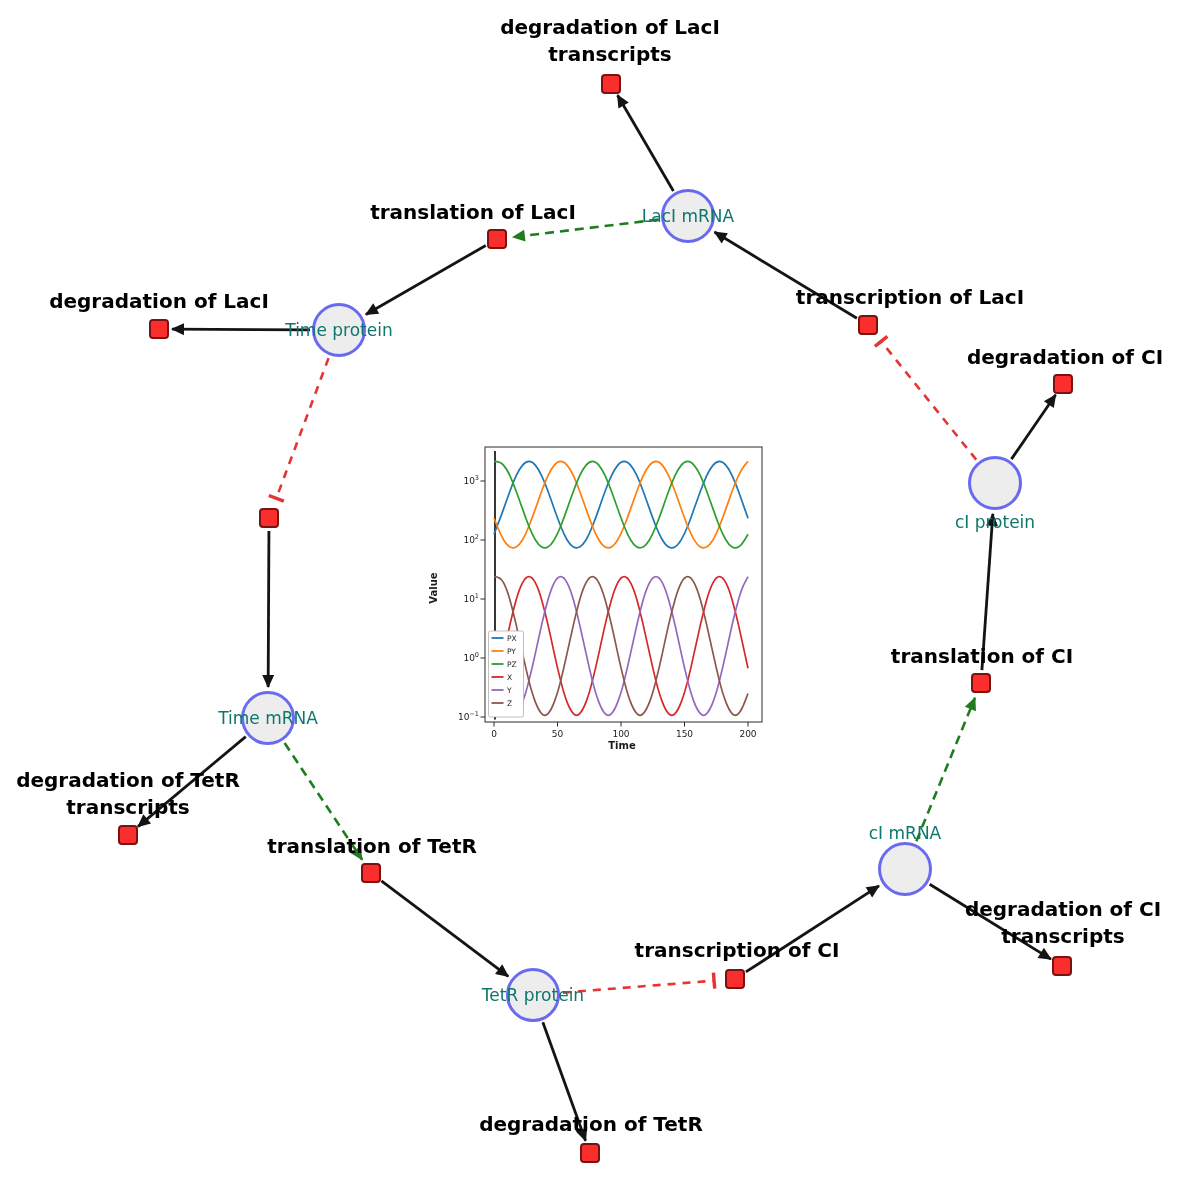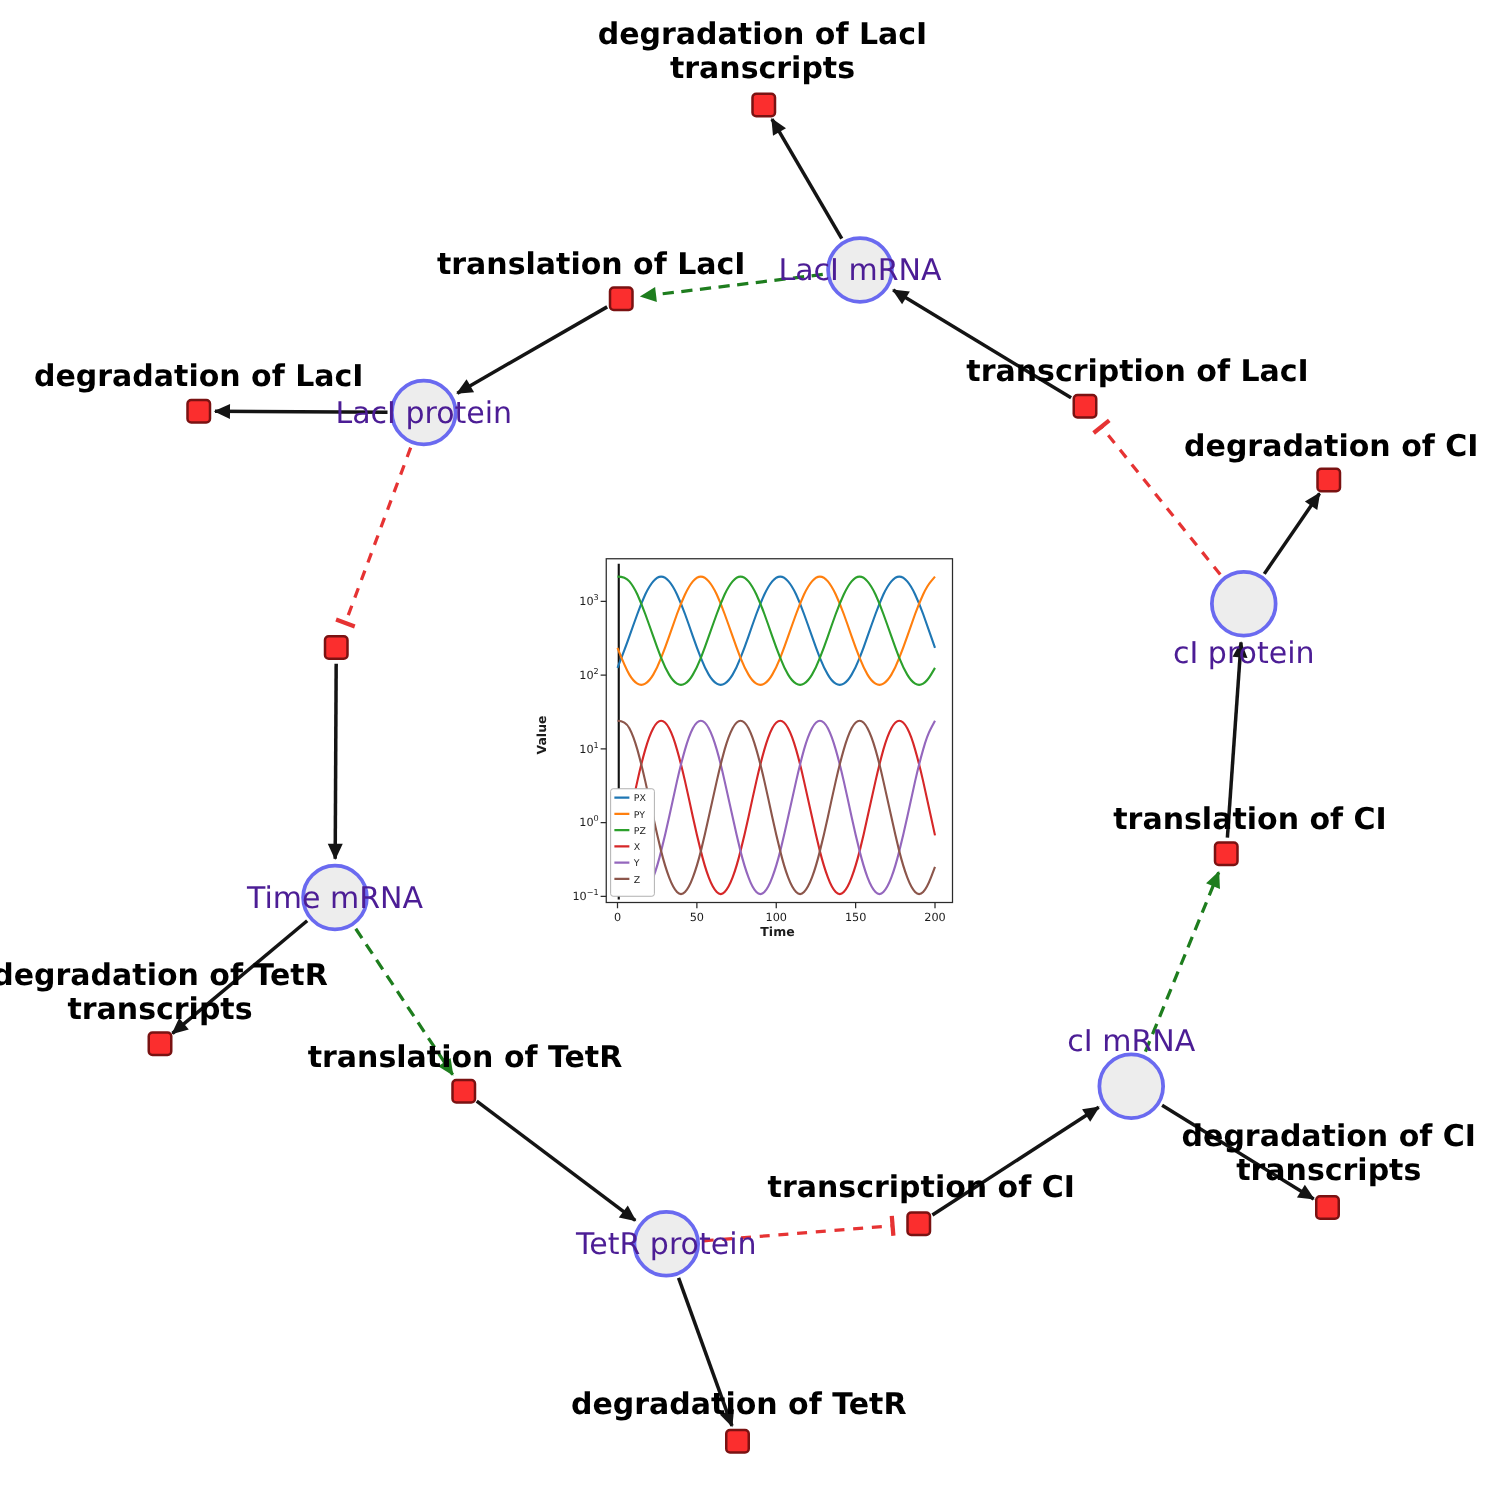--- a/index.html
+++ b/index.html
@@ -2,25 +2,25 @@
 <html><head>
 <meta charset="utf-8">
 <style>
   html,body{margin:0;padding:0;background:#fff;}
   #stage{position:relative;width:1189px;height:1200px;background:#ffffff;overflow:hidden;
          font-family:"DejaVu Sans",sans-serif;}
   #edge-layer{position:absolute;left:0;top:0;z-index:1;}
   #node-layer{position:absolute;left:0;top:0;width:100%;height:100%;z-index:2;pointer-events:none;}
   .species-node{position:absolute;width:54px;height:54px;border-radius:50%;
                 background:#ededed;border:3px solid #6a6af0;box-sizing:border-box;}
-  .species-label{position:absolute;transform:translate(-50%,-50%);font-size:24px;color:#4c1d95;
+  .species-label{position:absolute;transform:translate(-50%,-50%);font-size:17px;color:#0f766e;
                  white-space:nowrap;z-index:3;}
   .reaction-node{position:absolute;width:20px;height:20px;background:#fb2e2e;
                  border:2.5px solid #7a1212;border-radius:4px;box-sizing:border-box;}
-  .reaction-label{position:absolute;transform:translate(-50%,-50%);font-size:24px;font-weight:bold;
+  .reaction-label{position:absolute;transform:translate(-50%,-50%);font-size:20px;font-weight:bold;
                   color:#000;text-align:center;line-height:27px;z-index:3;}
   .reaction-label div{white-space:nowrap;}
   #chart{position:absolute;left:428px;top:438px;width:345px;height:325px;z-index:4;background:#fff;}
   #chart svg text{font-family:"DejaVu Sans",sans-serif;fill:#1c1c1c;}
   .axis-label{font-size:10px;font-weight:bold;}
   .tick-label{font-size:9px;}
   .legend-label{font-size:7.5px;}
 </style>
 </head>
 <body>
@@ -57,21 +57,21 @@
         <line x1="981.9077786600989" y1="670.0317334271589" x2="992.8352970413026" y2="513.9243279813904" stroke="#141414" stroke-width="2.8" marker-end="url(#arrow-black)"></line>
         <line x1="1011.4190868344843" y1="459.0957412262655" x2="1055.6397196948863" y2="394.71570220891545" stroke="#141414" stroke-width="2.8" marker-end="url(#arrow-black)"></line>
         <line x1="976.2050553273986" y1="459.6173129269998" x2="881.156461270821" y2="341.3678809511001" stroke="#e63333" stroke-width="2.6" marker-end="url(#tbar-red)" stroke-dasharray="8 7"></line>
       </g>
   </svg>
 
   <div id="node-layer">
       <div class="species-node" style="left: 661px; top: 189px;"></div>
       <div class="species-label" style="left: 688px; top: 216px;">LacI mRNA</div>
       <div class="species-node" style="left: 312px; top: 303px;"></div>
-      <div class="species-label" style="left: 339px; top: 330px;">LacI protein</div>
+      <div class="species-label" style="left: 339px; top: 330px;">Time protein</div>
       <div class="species-node" style="left: 968px; top: 456px;"></div>
       <div class="species-label" style="left: 995px; top: 483px; margin-top: 39px;">cI protein</div>
       <div class="species-node" style="left: 241px; top: 691px;"></div>
       <div class="species-label" style="left: 268px; top: 718px;">Time mRNA</div>
       <div class="species-node" style="left: 878px; top: 842px;"></div>
       <div class="species-label" style="left: 905px; top: 833px;">cI mRNA</div>
       <div class="species-node" style="left: 506px; top: 968px;"></div>
       <div class="species-label" style="left: 533px; top: 995px;">TetR protein</div>
       <div class="reaction-node" style="left: 601px; top: 74px;"></div>
       <div class="reaction-label" style="left: 610px; top: 41px;">
@@ -89,21 +89,21 @@
       <div class="reaction-node" style="left: 149px; top: 319px;"></div>
       <div class="reaction-label" style="left: 159px; top: 301px;">
         <div>degradation of LacI</div>
       </div>
       <div class="reaction-node" style="left: 1053px; top: 374px;"></div>
       <div class="reaction-label" style="left: 1065px; top: 357px;">
         <div>degradation of CI</div>
       </div>
       <div class="reaction-node" style="left: 259px; top: 508px;"></div>
       <div class="reaction-node" style="left: 971px; top: 673px;"></div>
-      <div class="reaction-label" style="left: 982px; top: 656px; margin-left: 18px;">
+      <div class="reaction-label" style="left: 982px; top: 656px;">
         <div>translation of CI</div>
       </div>
       <div class="reaction-node" style="left: 118px; top: 825px;"></div>
       <div class="reaction-label" style="left: 128px; top: 794px;">
         <div>degradation of TetR</div>
         <div>transcripts</div>
       </div>
       <div class="reaction-node" style="left: 361px; top: 863px;"></div>
       <div class="reaction-label" style="left: 372px; top: 846px; text-align: center;">
         <div>translation of TetR</div>

